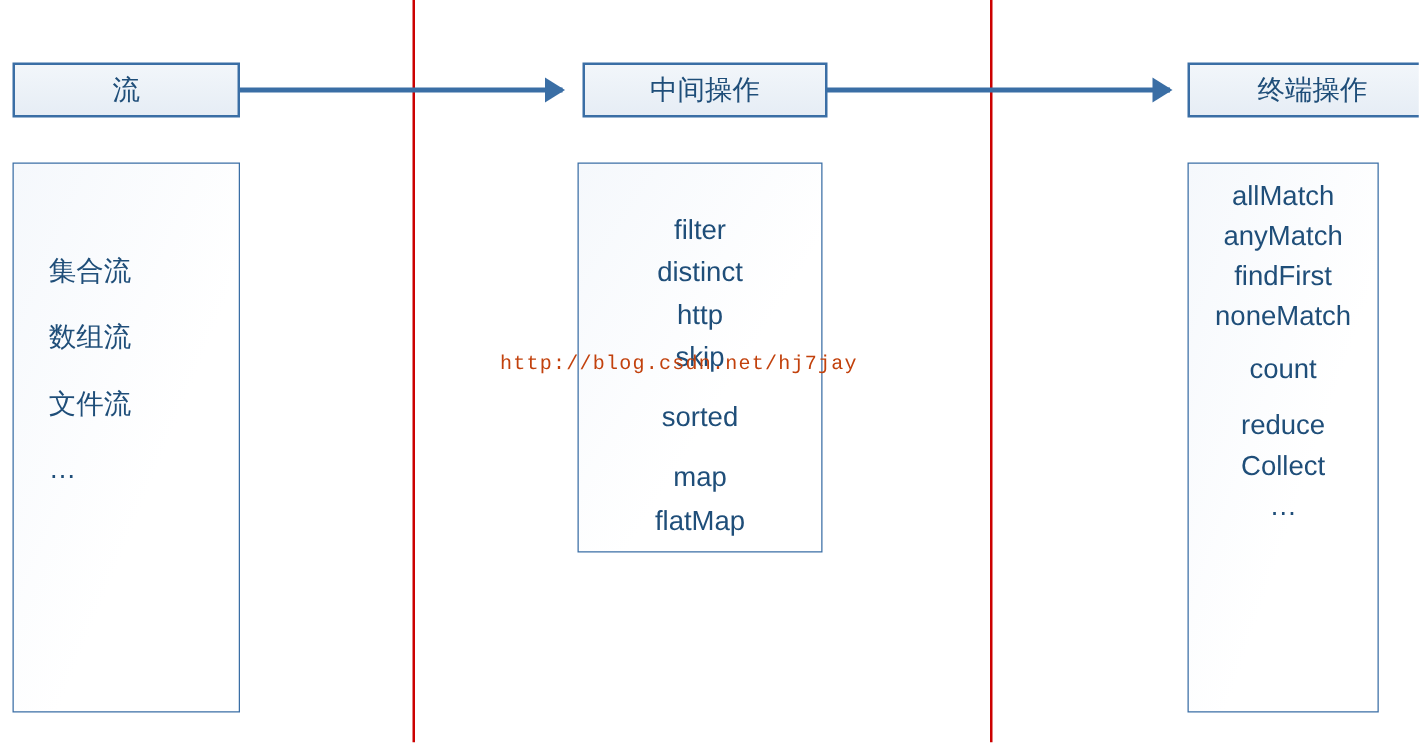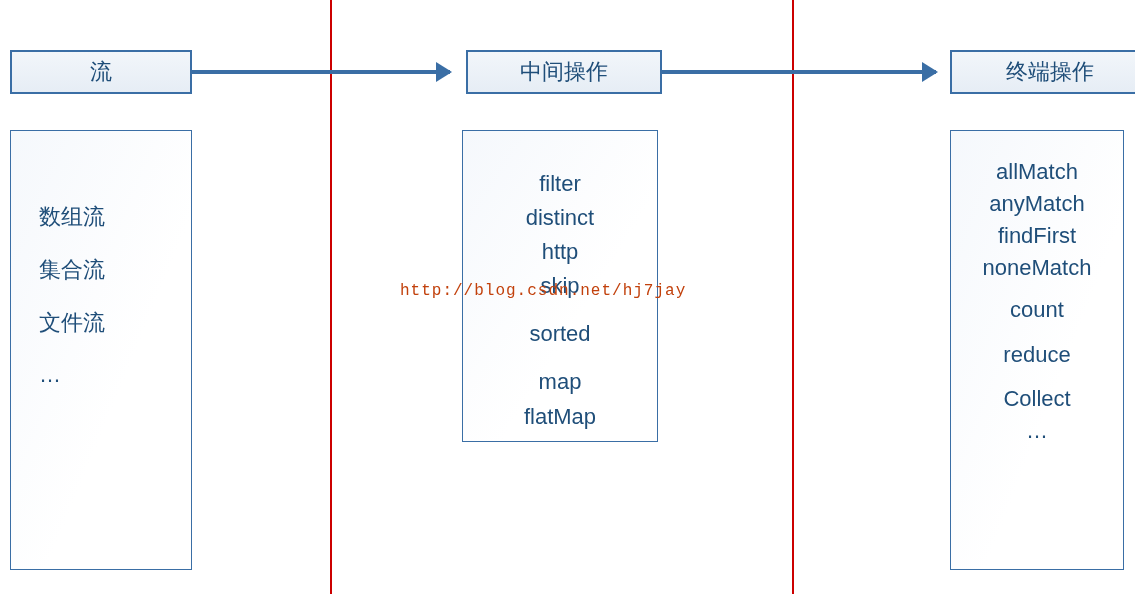--- a/index.html
+++ b/index.html
@@ -82,22 +82,22 @@
 
 <div class="divider" style="left:330px"></div>
 <div class="divider" style="left:792px"></div>
 
 <div class="arrow" style="left:192px; width:258px"></div>
 <div class="arrow" style="left:660px; width:276px"></div>
 
 <div class="stage" style="left:10px">
   <div class="stage-header" style="left:0; width:182px">流</div>
   <div class="stage-body left" style="left:0; width:182px; height:440px">
+    <div>集合流</div>
     <div>数组流</div>
-    <div>集合流</div>
     <div>文件流</div>
     <div>…</div>
   </div>
 </div>
 
 <div class="stage" style="left:462px">
   <div class="stage-header" style="left:4px; width:196px">中间操作</div>
   <div class="stage-body" style="left:0; width:196px; height:312px; padding-top:36px">
     <div class="group">
       <div>filter</div>
@@ -111,31 +111,31 @@
     <div class="group">
       <div>map</div>
       <div>flatMap</div>
       <div>…</div>
     </div>
   </div>
 </div>
 
 <div class="stage" style="left:950px">
   <div class="stage-header" style="left:0; width:200px">终端操作</div>
-  <div class="stage-body" style="left:0; width:174px; height:440px; padding-top:25px; line-height:1.45">
+  <div class="stage-body" style="left:0; width:153px; height:440px; padding-top:10px; line-height:1.45">
     <div class="group" style="margin-bottom:10px">
       <div>allMatch</div>
       <div>anyMatch</div>
       <div>findFirst</div>
       <div>noneMatch</div>
     </div>
     <div class="group" style="">
       <div>count</div>
     </div>
-    <div class="group" style="margin-bottom:12px">
+    <div class="group" style="margin-bottom:1px">
       <div>reduce</div>
     </div>
     <div class="group">
       <div>Collect</div>
       <div>…</div>
     </div>
   </div>
 </div>
 
 <div class="watermark">http://blog.csdn.net/hj7jay</div>

